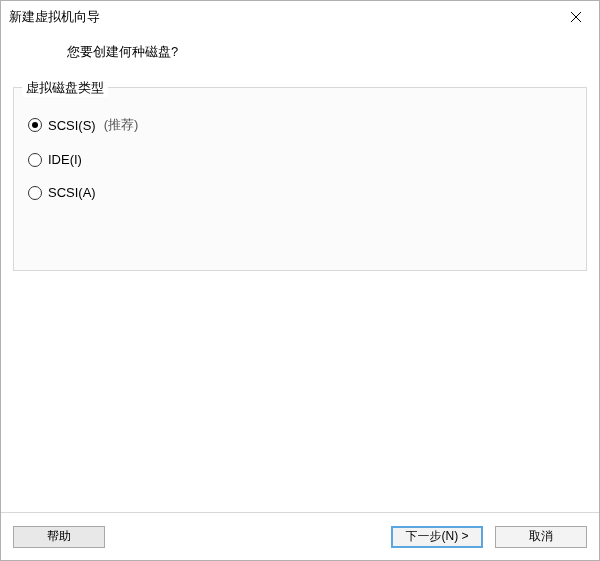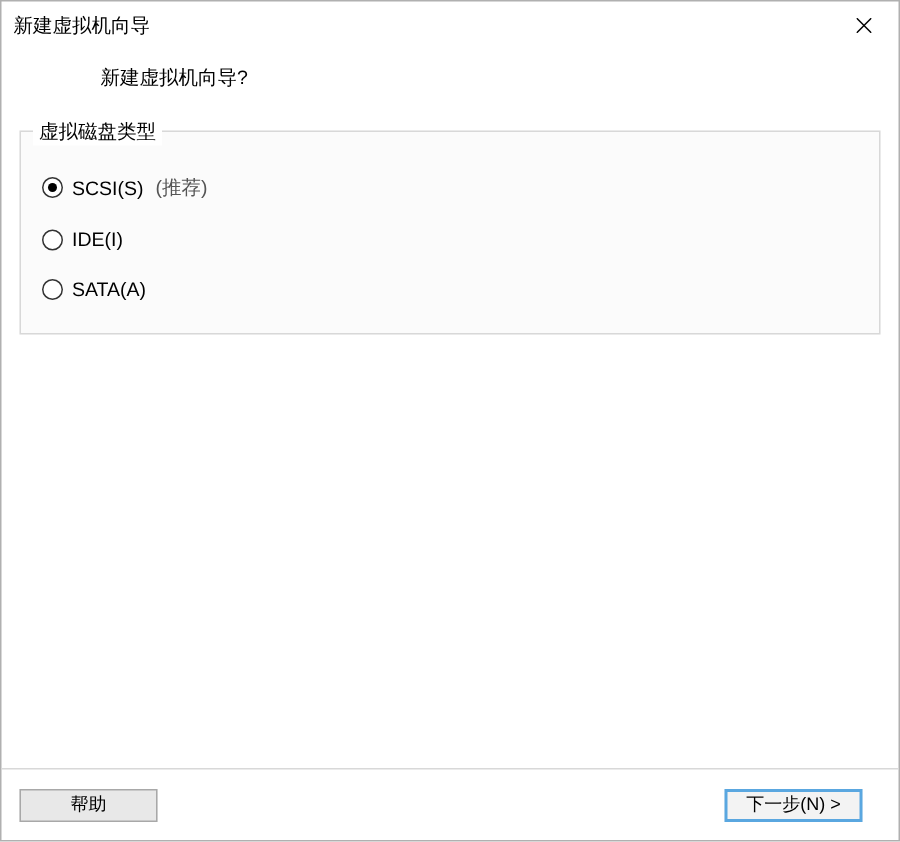--- a/index.html
+++ b/index.html
@@ -32,21 +32,21 @@
     font-size:13px; padding-left:52px;
   }
   .content {
     padding:10px 12px 0 12px;
   }
   .group {
     border:1px solid #d8d8d8;
     background:#fbfbfb;
     padding:20px 12px 16px 12px;
     position:relative;
-    height:136px;
+    height:184px;
   }
   .group-legend {
     position:absolute; top:-9px; left:8px;
     background:#fff; padding:0 4px; font-size:13px;
   }
   .radio-row {
     display:flex; align-items:center;
     margin:8px 0 18px 2px; cursor:pointer;
     font-size:13px;
   }
@@ -89,21 +89,21 @@
   <span class="title-text">新建虚拟机向导</span>
   <div class="close-btn">
     <svg viewBox="0 0 10 10">
       <line x1="0" y1="0" x2="10" y2="10" stroke="#000" stroke-width="1"></line>
       <line x1="10" y1="0" x2="0" y2="10" stroke="#000" stroke-width="1"></line>
     </svg>
   </div>
 </div>
 
 <div class="header">
-  <div class="header-sub">新建虚拟机向导?</div>
+  <div class="header-sub">您要创建何种磁盘?</div>
 </div>
 
 <div class="content">
   <div class="group">
     <div class="group-legend">虚拟磁盘类型</div>
 
     <label class="radio-row">
       <span class="radio-outer">
         <span class="radio-inner"></span>
       </span>
@@ -112,24 +112,25 @@
     </label>
 
     <label class="radio-row">
       <span class="radio-outer"></span>
       <span>IDE(I)</span>
       <span class="hint"></span>
     </label>
 
     <label class="radio-row">
       <span class="radio-outer"></span>
-      <span>SATA(A)</span>
+      <span>SCSI(A)</span>
       <span class="hint"></span>
     </label>
   </div>
 </div>
 
 <div class="footer">
   <button class="btn help">帮助</button>
   <div class="spacer"></div>
   <button class="btn primary">下一步(N) &gt;</button>
   <div class="gap"></div>
+  <button class="btn">取消</button>
 </div>
 
 </body></html>

